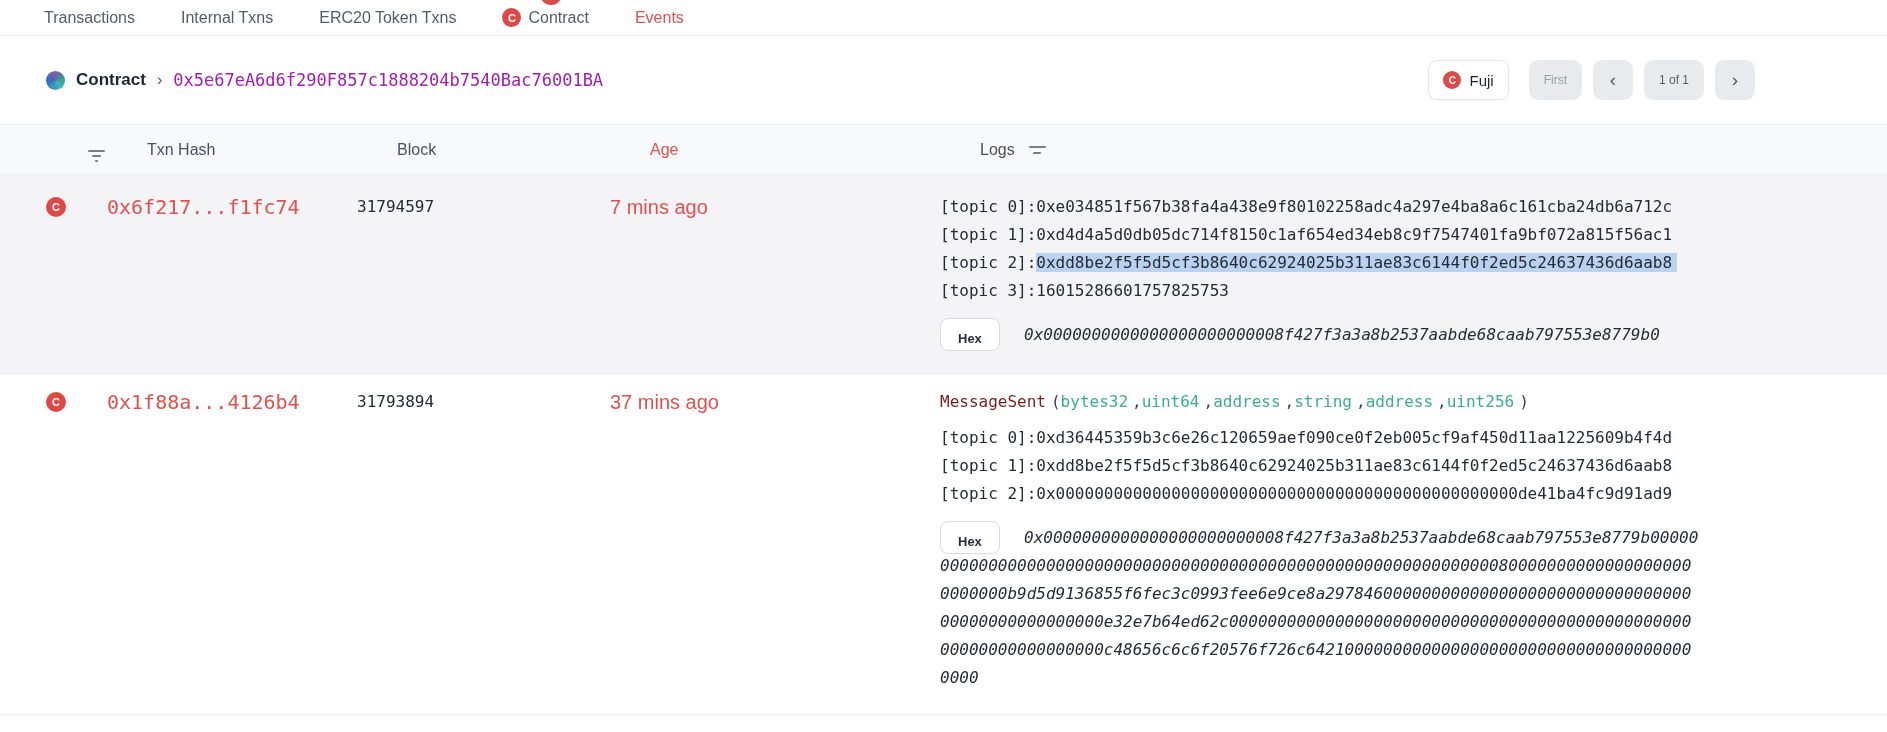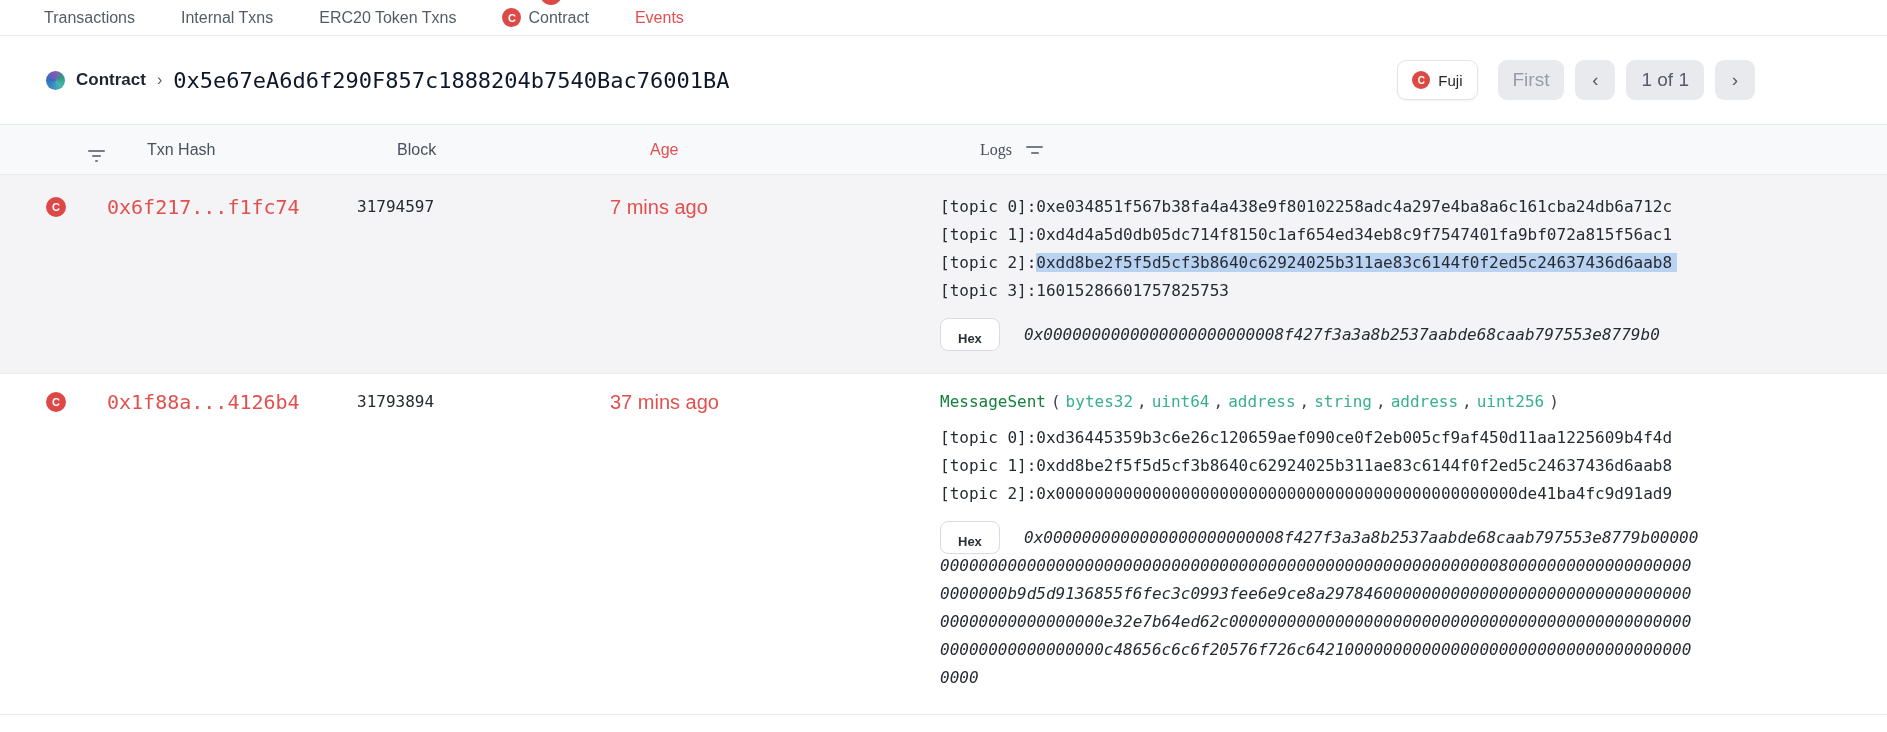--- a/index.html
+++ b/index.html
@@ -16,35 +16,35 @@
   .tab .round-badge { width:19px; height:19px; font-size:11px; }
   .cutoff-red { position:absolute; width:22px; height:22px; border-radius:50%; background:#dc4946; left:540px; top:-17px; }
 
   
   .page-header { height:89px; display:flex; align-items:center; justify-content:space-between; padding:0 132px 0 46px; border-bottom:1px solid #e8eaee; background:#fff; }
   .breadcrumb { display:flex; align-items:center; gap:11px; }
   .sphere { width:19px; height:19px; border-radius:50%; flex:none;
     background:conic-gradient(from 200deg, #3f8fc4, #2f6fc0 80deg, #8a52b8 150deg, #2f9d85 230deg, #45b8b0 300deg, #3f8fc4); }
   .crumb-section { font-size:17px; font-weight:700; color:#1f2430; }
   .crumb-sep { font-size:16px; color:#575d68; }
-  .crumb-address { font-size:22px; color:#0f172a; }
+  .crumb-address { font-size:17px; color:#a21caf; }
   .controls { display:flex; align-items:center; gap:20px; }
   .chip { height:40px; padding:0 14px; border:1px solid #e3e5ea; border-radius:9px; display:flex; gap:8px; align-items:center; background:#fff; box-shadow:0 1px 2px rgba(0,0,0,.05); font-size:15px; color:#23262d; cursor:pointer; }
   .chip .round-badge { width:18px; height:18px; font-size:10px; }
   .pg-group { display:flex; gap:11px; }
-  .pg-btn { height:40px; min-width:40px; padding:0 15px; background:#e9eaed; border:none; border-radius:9px; color:#565c66; font-size:19px; display:flex; align-items:center; justify-content:center; cursor:pointer; white-space:nowrap; }
+  .pg-btn { height:40px; min-width:40px; padding:0 15px; background:#e9eaed; border:none; border-radius:9px; color:#565c66; font-size:12px; display:flex; align-items:center; justify-content:center; cursor:pointer; white-space:nowrap; }
   .pg-btn.muted { color:#979da7; }
   .pg-btn.chev { font-size:19px; padding:0 13px; color:#565c66; }
 
   
   .grid { display:grid; grid-template-columns:107px 250px 253px 330px 1fr;padding-left:40px; }
   .thead { height:50px; background:#f8f9fb; border-bottom:1px solid #ecedf1; align-items:center; }
   .th { font-size:16px; color:#48505c; }
   .th.red { color:#e2504d; }
-  .th-logs-wrap { display:flex; align-items:center; gap:14px;font-family:Liberation Serif, serif; }
+  .th-logs-wrap { display:flex; align-items:center; gap:14px; }
   .funnel { display:inline-flex; flex-direction:column; align-items:center; gap:3px; margin-left:48px; cursor:pointer; }
   .funnel i { display:block; height:2px; border-radius:1px; background:#767d88; }
   .funnel .b1 { width:17px; } .funnel .b2 { width:9px; } .funnel .b3 { width:3px; }
   .lines-icon { display:inline-flex; flex-direction:column; align-items:center; gap:4px; cursor:pointer; }
   .lines-icon i { display:block; height:2px; border-radius:1px; background:#767d88; }
   .lines-icon .b1 { width:17px; } .lines-icon .b2 { width:8px; }
 
   .row { align-items:start; }
   .row.alt { background:#f4f4f6; }
   .row { border-bottom:1px solid #e8eaee; }
@@ -52,23 +52,23 @@
   .row.r2 { padding:14px 0 22px; background:#fff; }
   .cell-icon { padding-left:46px; padding-top:4px; }
   .c-badge { width:20px; height:20px; font-size:11px; }
   .cell-hash { font-size:20px; color:#e2504d; line-height:28px; cursor:pointer; }
   .cell-block { font-size:16px; color:#262b33; line-height:28px; }
   .cell-age { font-size:20px; color:#e2504d; line-height:28px; }
   .cell-logs { width:760px; font-size:16px; color:#262b33; }
   .topic-line { line-height:28px; white-space:pre; }
   .topic-value.selected { background:#b9d2f2; padding-right:5px; }
   .event-line { line-height:28px; color:#5d6470; margin-bottom:8px; white-space:nowrap; }
-  .event-name { color:#15803d; }
+  .event-name { color:#7f1d1d; }
   .event-paren { color:#3c424d; margin-left:5px; }
-  .event-type { color:#38af8e; margin-left:5px; }
+  .event-type { color:#38af8e; }
   .event-comma { color:#3c424d; margin-left:4px; }
   .hex-section { position:relative; margin-top:16px; }
   .hex-btn { position:absolute; left:0; top:-3px; height:33px; padding:12px 17px; background:#fff; border:1px solid #d8dbe0; border-radius:8px; font-family:"Liberation Sans", sans-serif; font-size:13px; font-weight:700; color:#2a2f38; cursor:pointer; }
   .hex-data { display:block; text-indent:84px; word-break:break-all; line-height:28px;font-style:italic; }
 </style>
 </head>
 <body>
 
 <div class="page">
 

